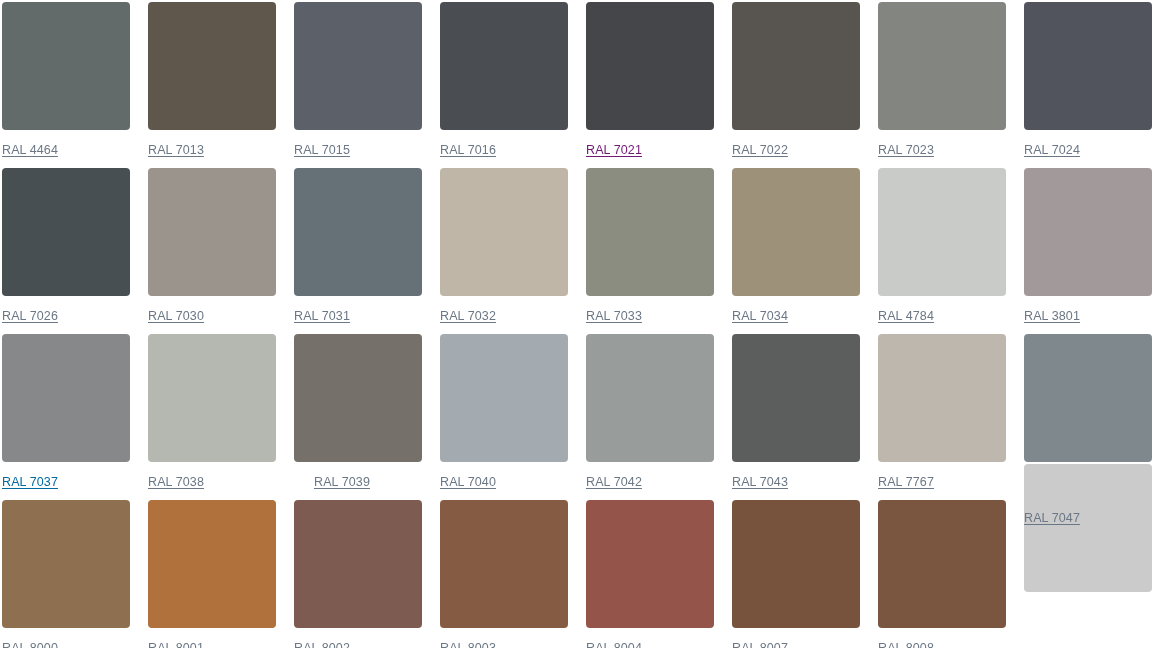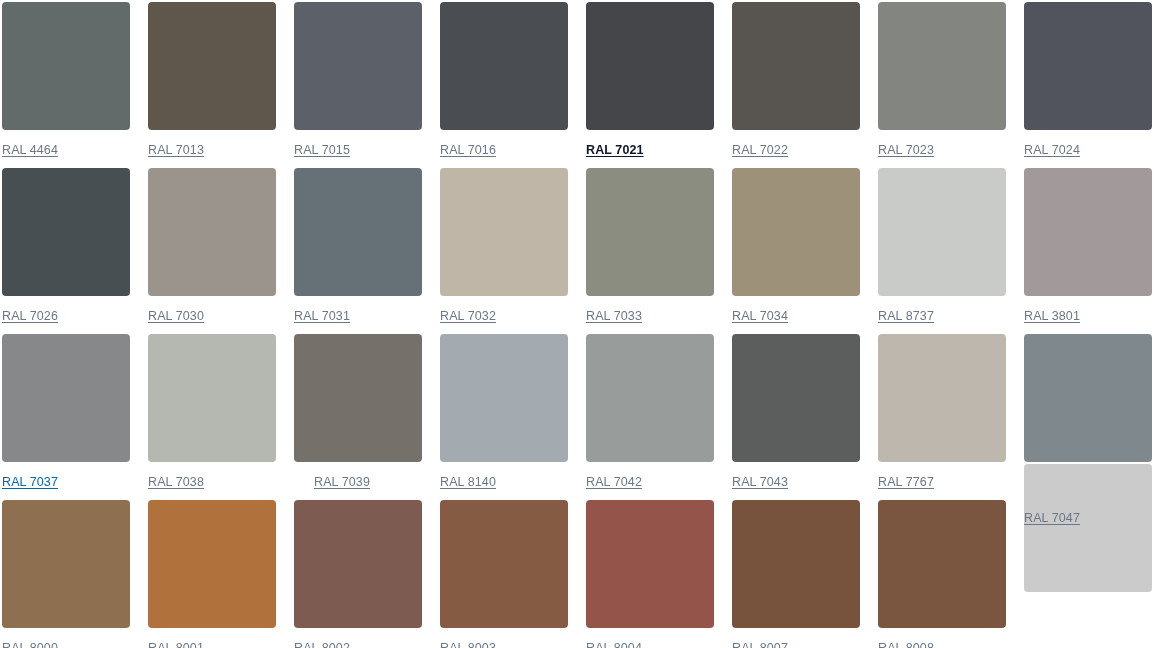--- a/index.html
+++ b/index.html
@@ -66,21 +66,21 @@
     <div class="swatch-label-wrap">
       <span class="swatch-label" style="color: rgb(107, 119, 133);">RAL 7013</span>
     </div>
     <div class="swatch-label-wrap">
       <span class="swatch-label" style="color: rgb(107, 119, 133);">RAL 7015</span>
     </div>
     <div class="swatch-label-wrap">
       <span class="swatch-label" style="color: rgb(107, 119, 133);">RAL 7016</span>
     </div>
     <div class="swatch-label-wrap">
-      <span class="swatch-label" style="color: #0f172a; font-weight: bold;">RAL 7021</span>
+      <span class="swatch-label" style="color: #701a75;">RAL 7021</span>
     </div>
     <div class="swatch-label-wrap">
       <span class="swatch-label" style="color: rgb(107, 119, 133);">RAL 7022</span>
     </div>
     <div class="swatch-label-wrap">
       <span class="swatch-label" style="color: rgb(107, 119, 133);">RAL 7023</span>
     </div>
     <div class="swatch-label-wrap">
       <span class="swatch-label" style="color: rgb(107, 119, 133);">RAL 7024</span>
     </div>
@@ -104,21 +104,21 @@
     <div class="swatch-label-wrap">
       <span class="swatch-label" style="color: rgb(107, 119, 133);">RAL 7032</span>
     </div>
     <div class="swatch-label-wrap">
       <span class="swatch-label" style="color: rgb(107, 119, 133);">RAL 7033</span>
     </div>
     <div class="swatch-label-wrap">
       <span class="swatch-label" style="color: rgb(107, 119, 133); text-align: center;">RAL 7034</span>
     </div>
     <div class="swatch-label-wrap">
-      <span class="swatch-label" style="color: rgb(107, 119, 133);">RAL 8737</span>
+      <span class="swatch-label" style="color: rgb(107, 119, 133);">RAL 4784</span>
     </div>
     <div class="swatch-label-wrap">
       <span class="swatch-label" style="color: rgb(107, 119, 133);">RAL 3801</span>
     </div>
     <div class="swatch-chip" title="RAL 7037" style="background: rgb(135, 136, 138);"></div>
     <div class="swatch-chip" title="RAL 7038" style="background: rgb(180, 184, 176);"></div>
     <div class="swatch-chip" title="RAL 7039" style="background: rgb(118, 112, 106);"></div>
     <div class="swatch-chip" title="RAL 7040" style="background: rgb(164, 171, 176);"></div>
     <div class="swatch-chip" title="RAL 7042" style="background: rgb(152, 157, 156);"></div>
     <div class="swatch-chip" title="RAL 7043" style="background: rgb(91, 94, 92);"></div>
@@ -127,21 +127,21 @@
     <div class="swatch-label-wrap">
       <span class="swatch-label" style="color: #0369a1;">RAL 7037</span>
     </div>
     <div class="swatch-label-wrap">
       <span class="swatch-label" style="color: rgb(107, 119, 133);">RAL 7038</span>
     </div>
     <div class="swatch-label-wrap">
       <span class="swatch-label" style="color: rgb(107, 119, 133); margin-left: 20px;">RAL 7039</span>
     </div>
     <div class="swatch-label-wrap">
-      <span class="swatch-label" style="color: rgb(107, 119, 133);">RAL 8140</span>
+      <span class="swatch-label" style="color: rgb(107, 119, 133);">RAL 7040</span>
     </div>
     <div class="swatch-label-wrap">
       <span class="swatch-label" style="color: rgb(107, 119, 133);">RAL 7042</span>
     </div>
     <div class="swatch-label-wrap">
       <span class="swatch-label" style="color: rgb(107, 119, 133);">RAL 7043</span>
     </div>
     <div class="swatch-label-wrap">
       <span class="swatch-label" style="color: rgb(107, 119, 133);">RAL 7767</span>
     </div>

